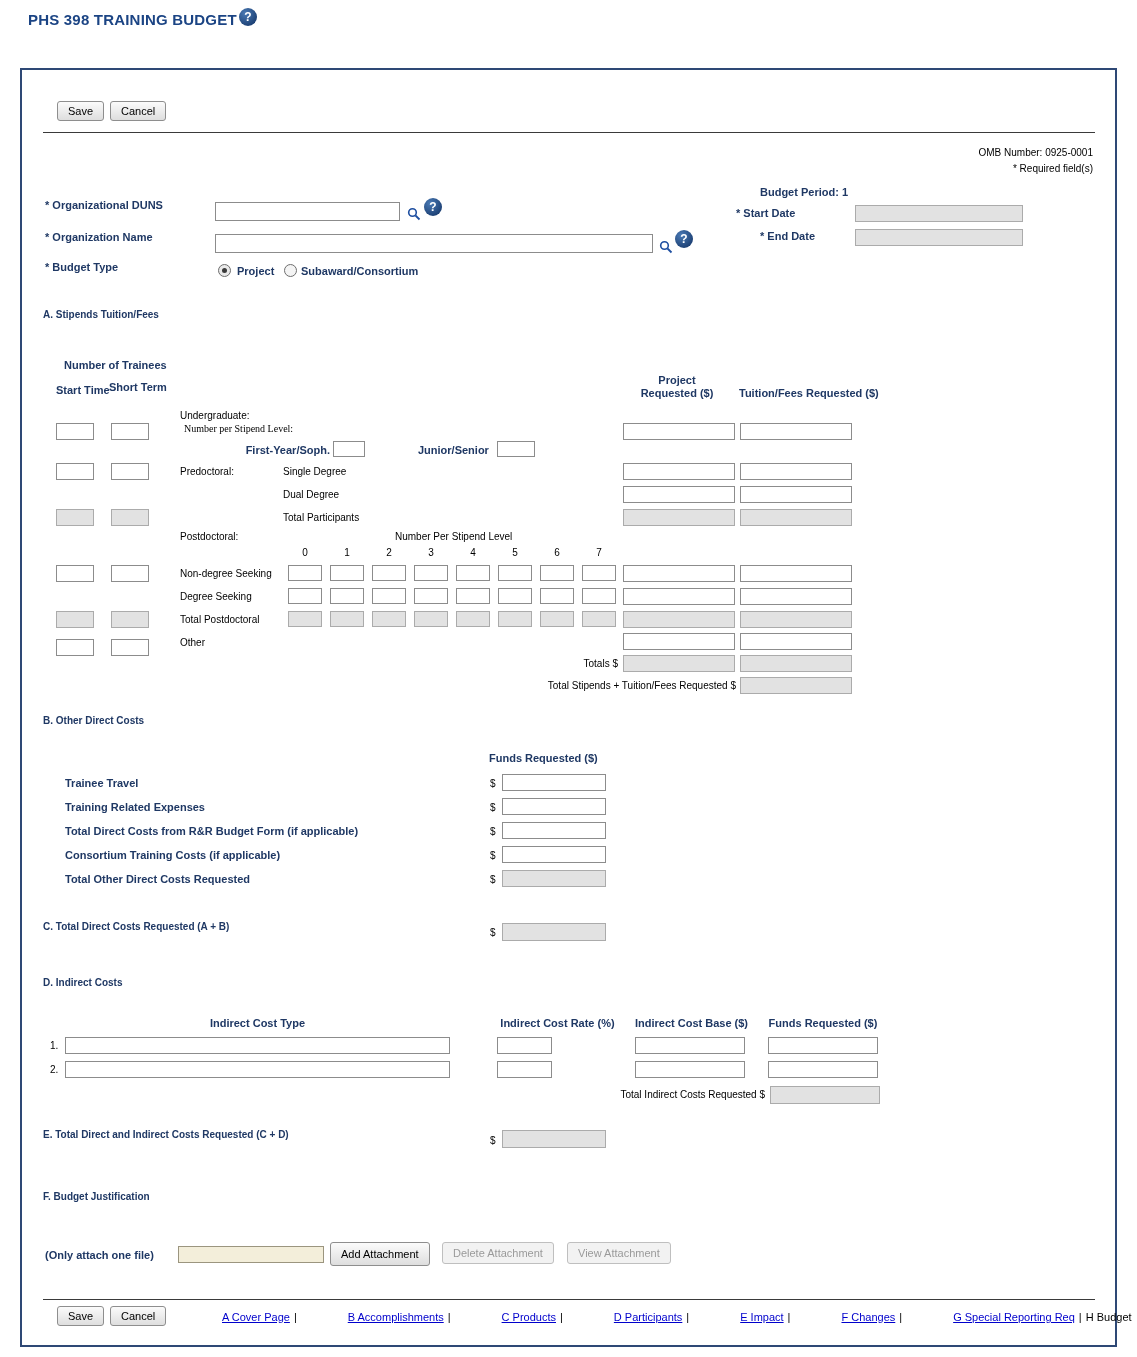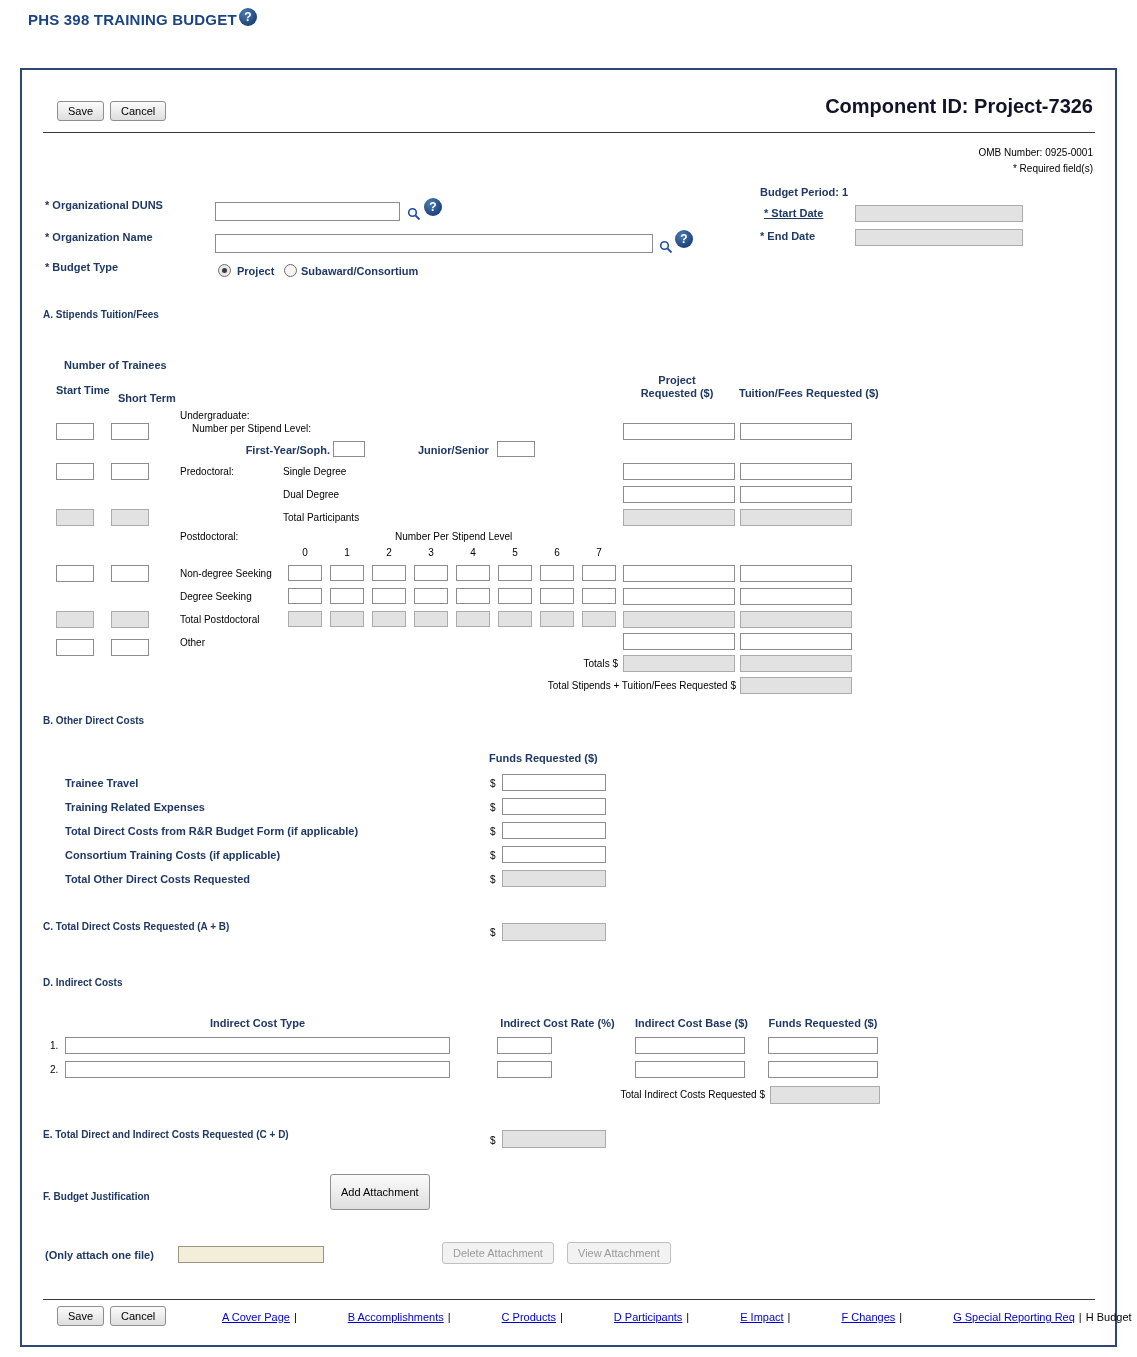--- a/index.html
+++ b/index.html
@@ -36,35 +36,34 @@
 
 <div id="canvas">
 
   <div class="abs" style="left:28px;top:11px;font-size:15px;font-weight:bold;color:#1B4484;letter-spacing:.2px;">PHS 398 TRAINING BUDGET</div>
   <div class="help" style="left:239px;top:8px;">?</div>
 
   <div class="abs" style="left:20px;top:68px;width:1093px;height:1275px;border:2px solid #2E4875;"></div>
 
   <button class="btn" style="left:57px;top:101px;">Save</button>
   <button class="btn" style="left:110px;top:101px;">Cancel</button>
-  <div class="abs rgt" style="left:650px;top:95px;width:443px;font-size:20px;font-weight:bold;color:#131328;">Component ID: Project-7326</div>
   <div class="hline" style="left:43px;top:132px;width:1052px;"></div>
   <div class="abs rgt txt" style="left:793px;top:147px;width:300px;">OMB Number: 0925-0001</div>
   <div class="abs rgt txt" style="left:793px;top:163px;width:300px;">* Required field(s)</div>
 
   <div class="abs lbl" style="left:45px;top:199px;">* Organizational DUNS</div>
   <input class="inp" style="left: 215px; top: 202px; width: 185px; height: 19px;">
   <span class="abs" style="left:407px;top:207px;"><svg width="14" height="14" viewBox="0 0 14 14">
         <circle cx="5.5" cy="5.5" r="3.8" fill="none" stroke="#1D4EA0" stroke-width="1.6"></circle>
         <line x1="8.5" y1="8.5" x2="12.5" y2="12.5" stroke="#1D4EA0" stroke-width="1.8"></line>
       </svg></span>
   <div class="help" style="left:424px;top:198px;">?</div>
 
   <div class="abs lbl" style="left:760px;top:186px;">Budget Period: 1</div>
-  <div class="abs lbl" style="left:764px;top:207px;text-decoration:underline;">* Start Date</div>
+  <div class="abs lbl" style="left:736px;top:207px;">* Start Date</div>
   <input class="inp ro" readonly="" style="left: 855px; top: 205px; width: 168px; height: 17px;">
   <div class="abs lbl" style="left:760px;top:230px;">* End Date</div>
   <input class="inp ro" readonly="" style="left: 855px; top: 229px; width: 168px; height: 17px;">
 
   <div class="abs lbl" style="left:45px;top:231px;">* Organization Name</div>
   <input class="inp" style="left: 215px; top: 234px; width: 438px; height: 19px;">
   <span class="abs" style="left:659px;top:240px;"><svg width="14" height="14" viewBox="0 0 14 14">
         <circle cx="5.5" cy="5.5" r="3.8" fill="none" stroke="#1D4EA0" stroke-width="1.6"></circle>
         <line x1="8.5" y1="8.5" x2="12.5" y2="12.5" stroke="#1D4EA0" stroke-width="1.8"></line>
       </svg></span>
@@ -72,27 +71,27 @@
 
   <div class="abs lbl" style="left:45px;top:261px;">* Budget Type</div>
   <div class="radio sel" style="left:218px;top:264px;"></div>
   <div class="abs lbl" style="left:237px;top:265px;">Project</div>
   <div class="radio" style="left:284px;top:264px;"></div>
   <div class="abs lbl" style="left:301px;top:265px;">Subaward/Consortium</div>
 
   <div class="abs sec" style="left:43px;top:309px;">A. Stipends Tuition/Fees</div>
   <div class="abs lbl" style="left:64px;top:359px;">Number of Trainees</div>
   <div class="abs lbl" style="left:56px;top:384px;">Start Time</div>
-  <div class="abs lbl" style="left:109px;top:392px;margin-left:9px;">Short Term</div>
+  <div class="abs lbl" style="left:109px;top:381px;">Short Term</div>
   <div class="abs lbl ctr" style="left:615px;top:374px;width:124px;">Project</div>
   <div class="abs lbl ctr" style="left:615px;top:387px;width:124px;">Requested ($)</div>
   <div class="abs lbl" style="left:739px;top:387px;">Tuition/Fees Requested ($)</div>
 
   <div class="abs txt" style="left:180px;top:410px;">Undergraduate:</div>
-  <div class="abs txt" style="left:192px;top:423px;">Number per Stipend Level:</div>
+  <div class="abs txt" style="left:184px;top:423px;font-family:Liberation Serif, serif;">Number per Stipend Level:</div>
   <input class="inp" style="left: 56px; top: 423px; width: 38px; height: 17px;">
   <input class="inp" style="left: 111px; top: 423px; width: 38px; height: 17px;">
   <input class="inp" style="left: 623px; top: 423px; width: 112px; height: 17px;">
   <input class="inp" style="left: 740px; top: 423px; width: 112px; height: 17px;">
 
   <div class="abs lbl rgt" style="left:202px;top:444px;width:128px;">First-Year/Soph.</div>
   <input class="inp" style="left: 333px; top: 441px; width: 32px; height: 16px;">
   <div class="abs lbl" style="left:418px;top:444px;">Junior/Senior</div>
   <input class="inp" style="left: 497px; top: 441px; width: 38px; height: 16px;">
 
@@ -225,21 +224,21 @@
   <div class="abs txt rgt" style="left:500px;top:1089px;width:265px;">Total Indirect Costs Requested $</div>
   <input class="inp ro" readonly="" style="left: 770px; top: 1086px; width: 110px; height: 18px;">
 
   <div class="abs sec" style="left:43px;top:1129px;">E. Total Direct and Indirect Costs Requested (C + D)</div>
   <div class="abs txt" style="left:490px;top:1135px;">$</div>
   <input class="inp ro" readonly="" style="left: 502px; top: 1130px; width: 104px; height: 18px;">
 
   <div class="abs sec" style="left:43px;top:1191px;">F. Budget Justification</div>
   <div class="abs lbl" style="left:45px;top:1249px;">(Only attach one file)</div>
   <input class="inp file" readonly="" style="left: 178px; top: 1246px; width: 146px; height: 17px;">
-  <button class="btn" style="left:330px;top:1174px;height:36px;">Add Attachment</button>
+  <button class="btn" style="left:330px;top:1242px;height:24px;">Add Attachment</button>
   <button class="btn dis" disabled="" style="left:442px;top:1242px;height:22px;">Delete Attachment</button>
   <button class="btn dis" disabled="" style="left:567px;top:1242px;height:22px;">View Attachment</button>
 
   <div class="hline" style="left:43px;top:1299px;width:1052px;"></div>
   <button class="btn" style="left:57px;top:1306px;">Save</button>
   <button class="btn" style="left:110px;top:1306px;">Cancel</button>
   <div class="abs" style="left:175px;top:1311px;font-size:11px;">
     <a class="flink">A Cover Page</a><span class="fsep">|</span><a class="flink">B Accomplishments</a><span class="fsep">|</span><a class="flink">C Products</a><span class="fsep">|</span><a class="flink">D Participants</a><span class="fsep">|</span><a class="flink">E Impact</a><span class="fsep">|</span><a class="flink">F Changes</a><span class="fsep">|</span><a class="flink">G Special Reporting Req</a><span class="fsep">|</span><span class="fcur">H Budget</span>
   </div>
 

